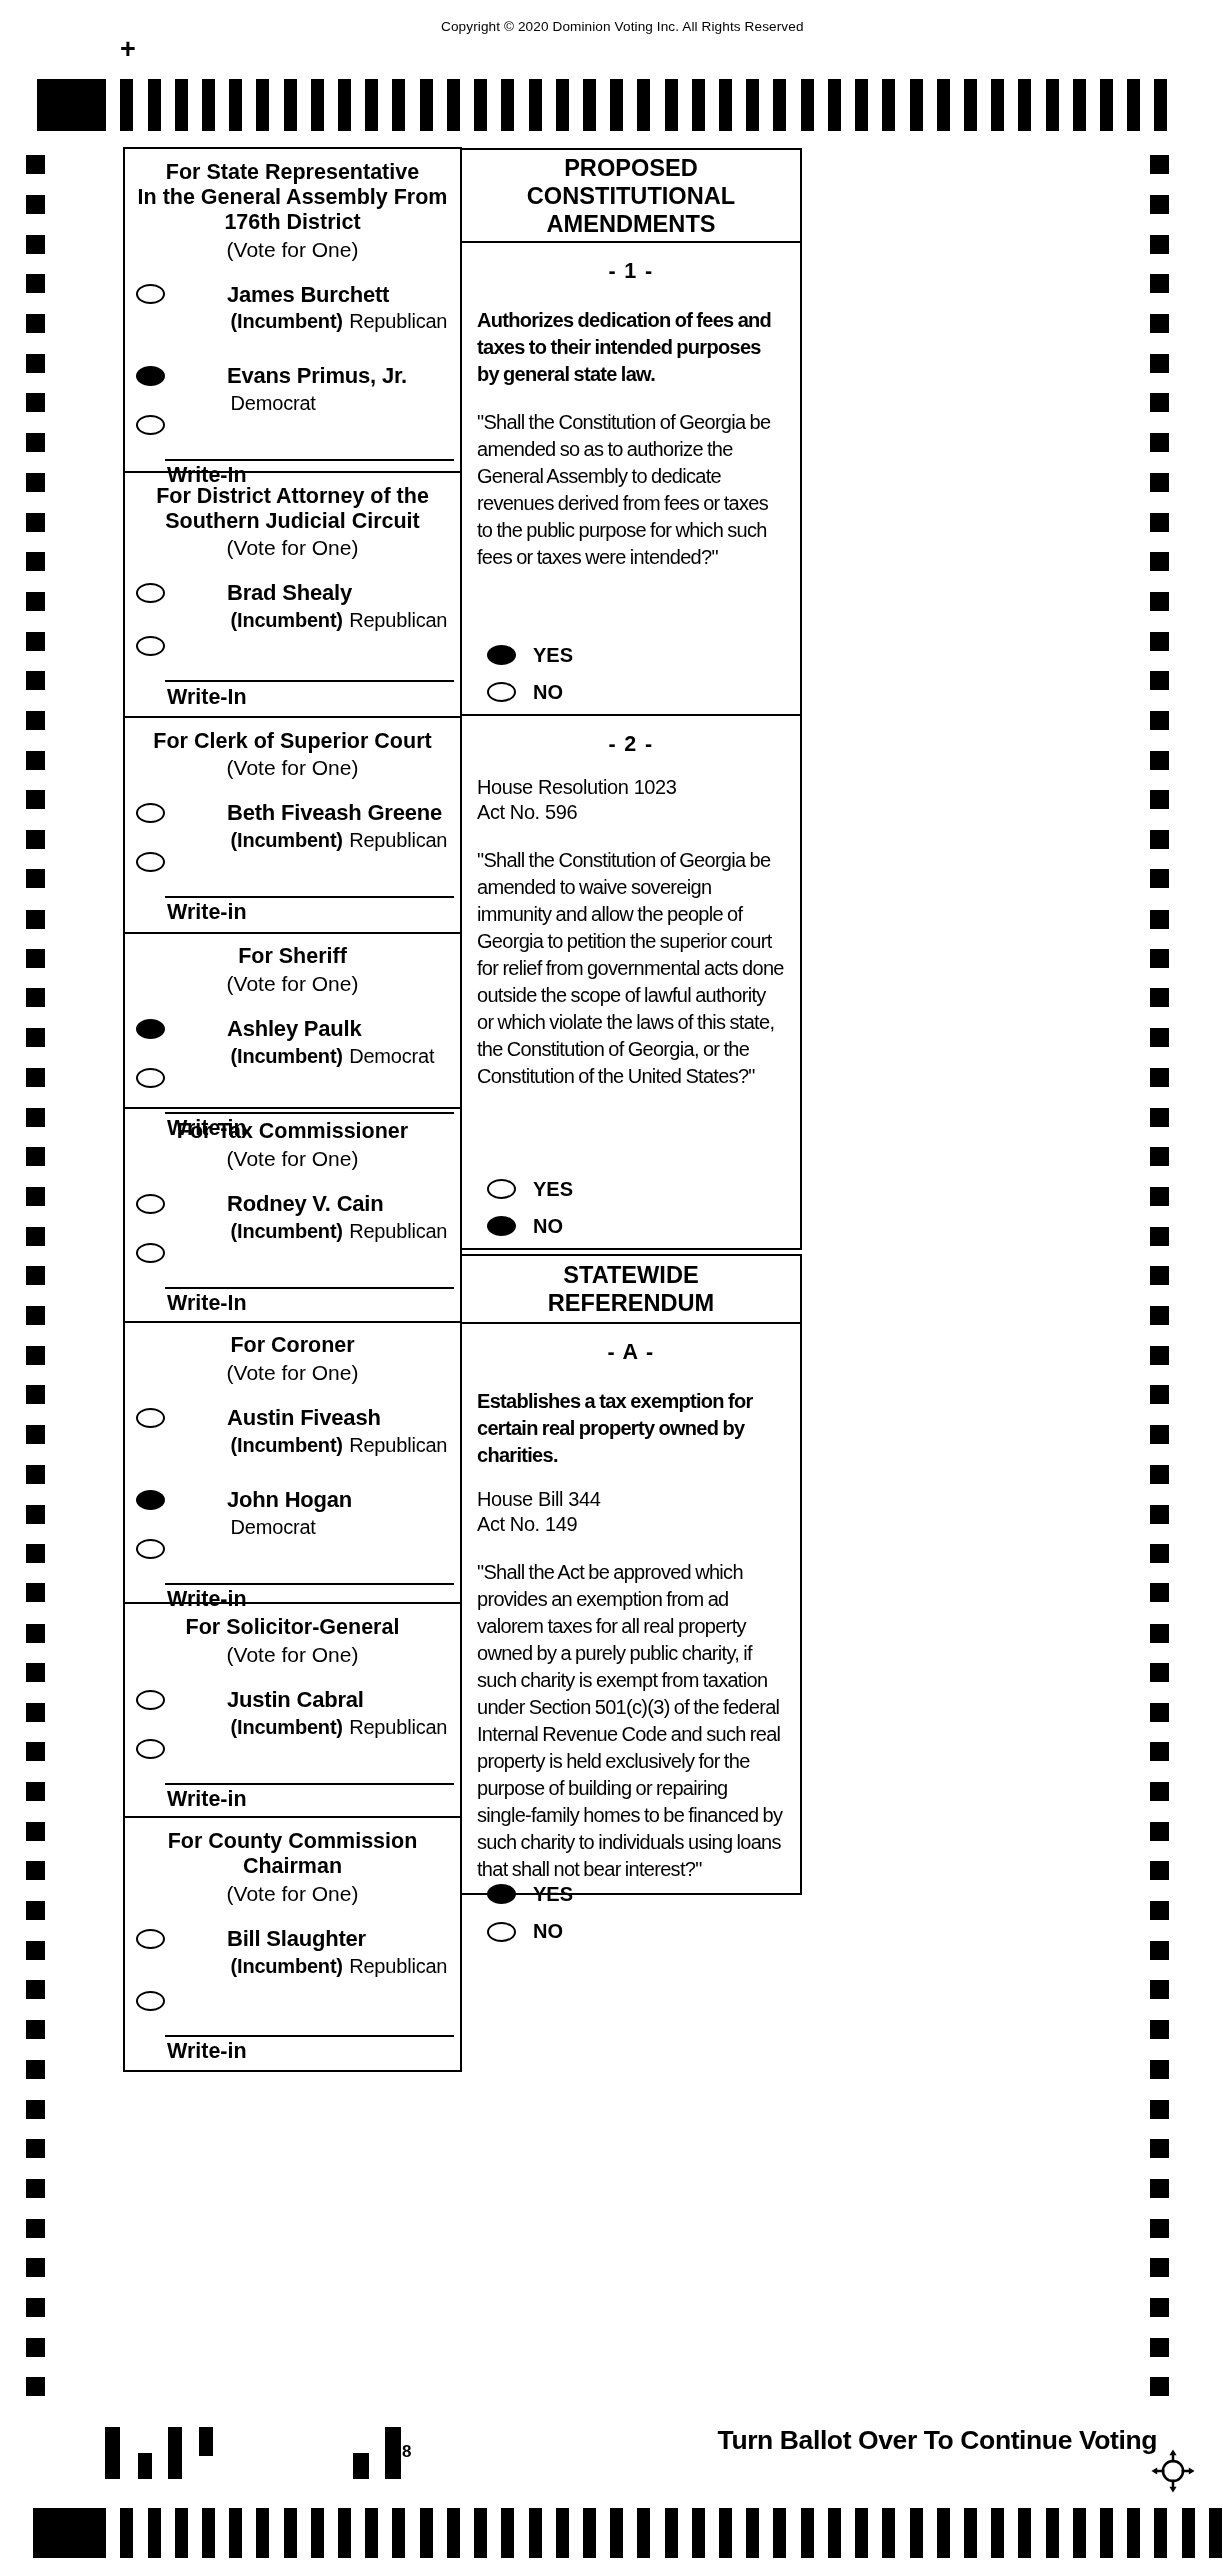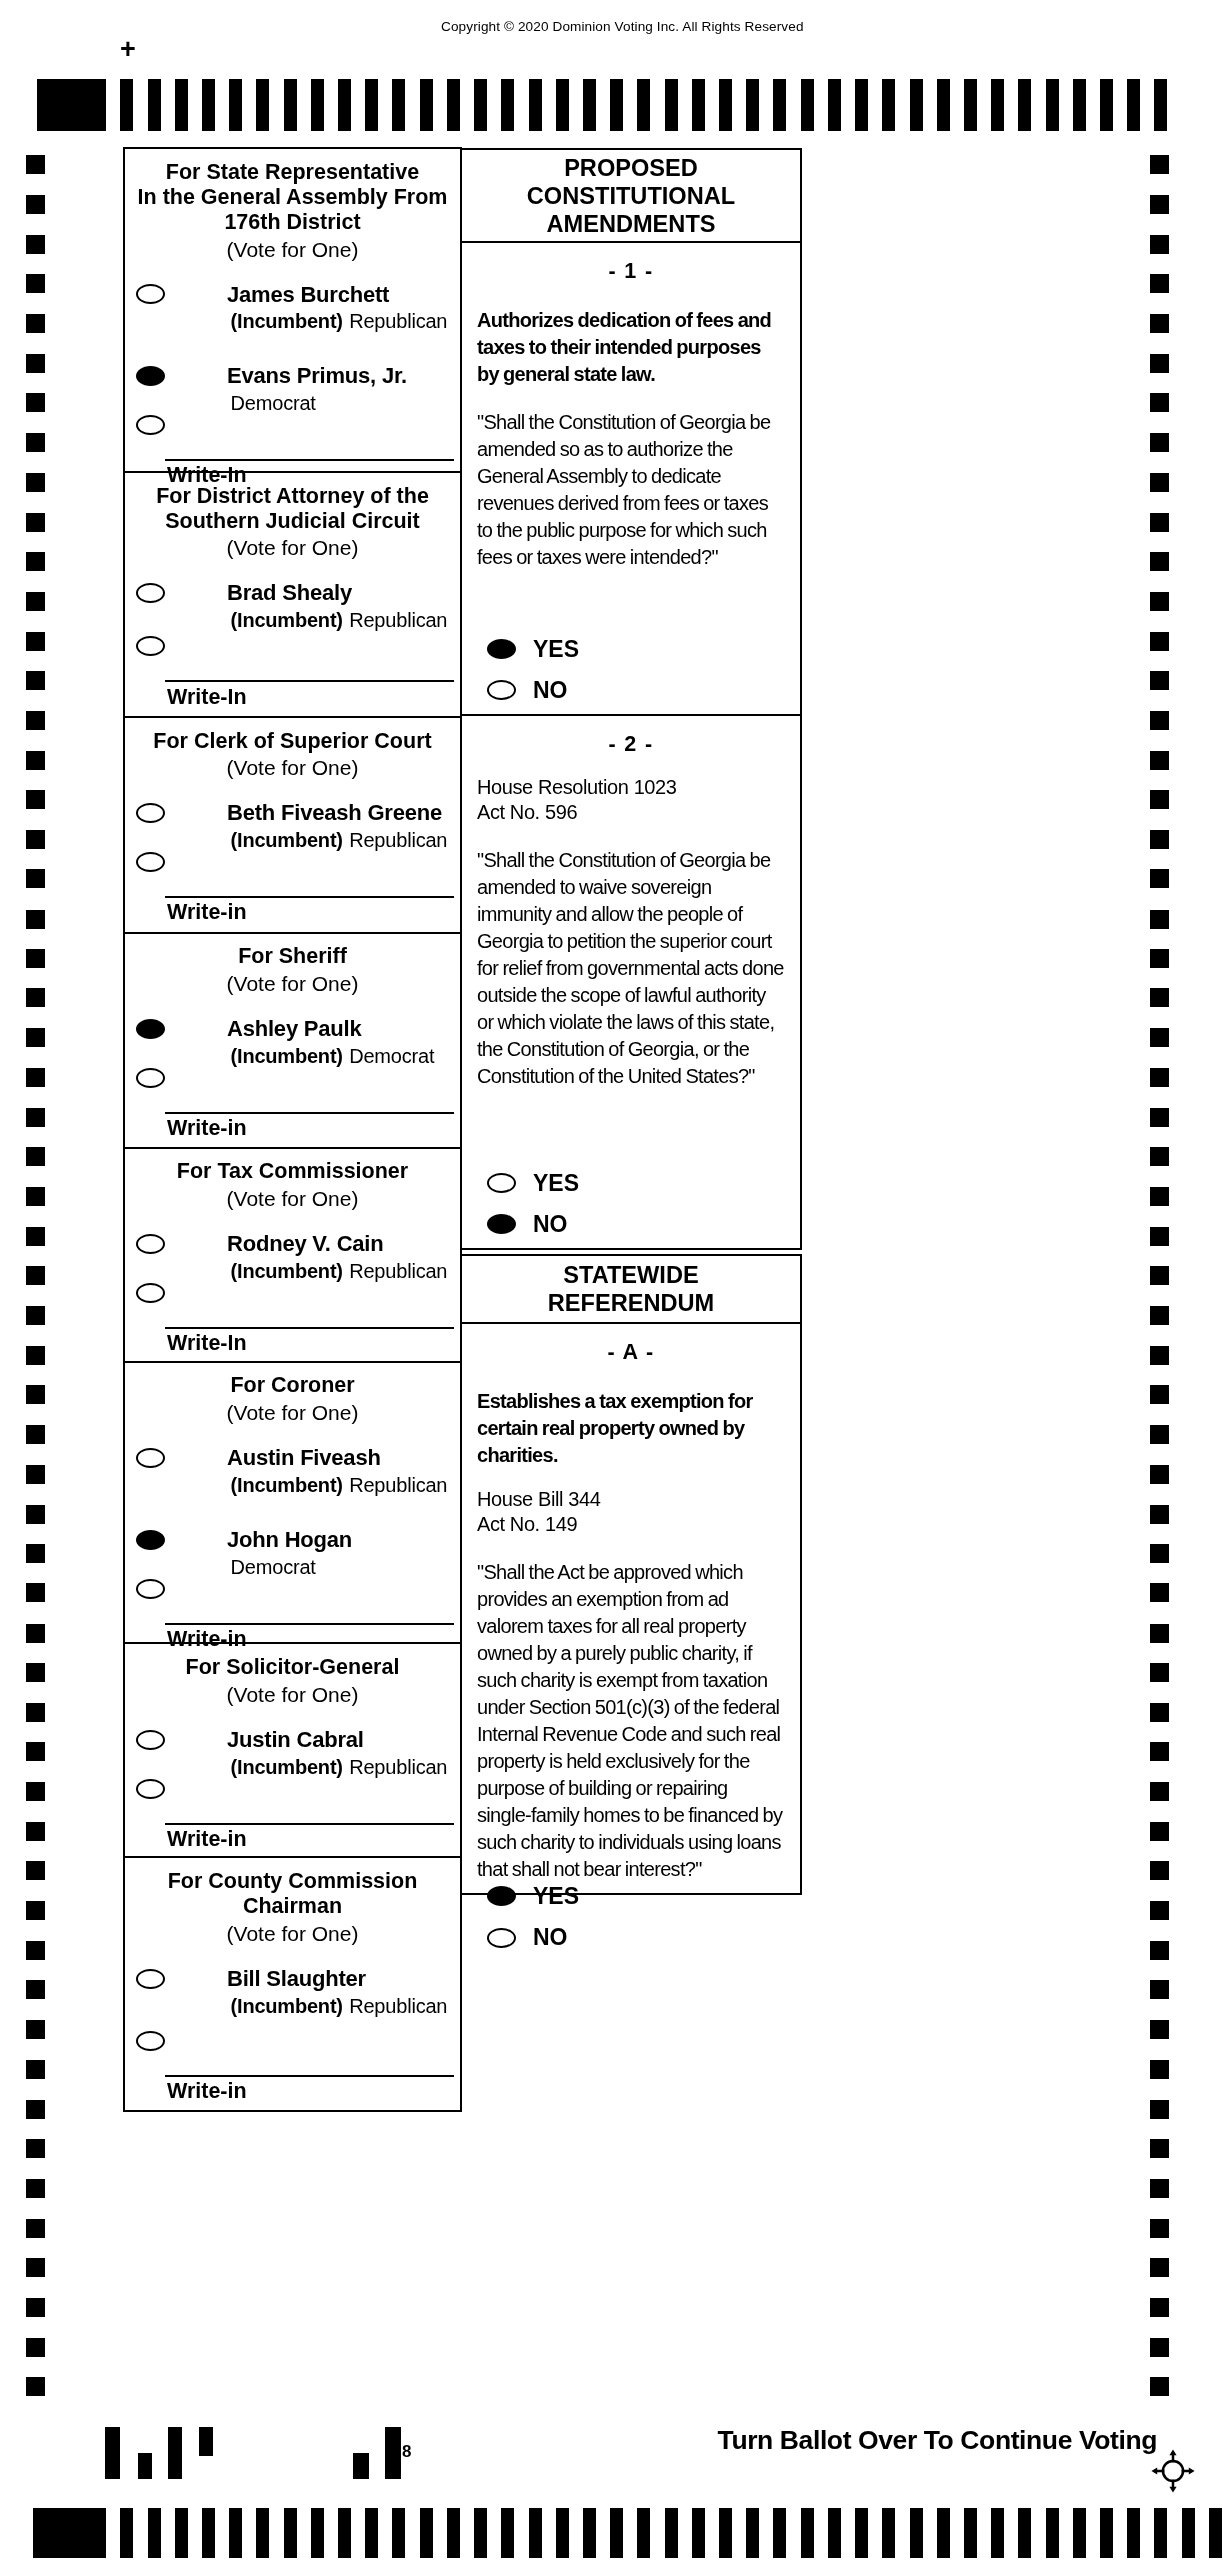--- a/index.html
+++ b/index.html
@@ -18,21 +18,21 @@
   .smark{position:absolute;width:18.6px;height:19.3px;background:#000;}
   #plus-mark{position:absolute;left:120px;top:34px;font-size:27px;font-weight:bold;}
   #copyright{position:absolute;left:441px;top:18.6px;font-size:13.6px;letter-spacing:0.1px;}
   
   #left-col{position:absolute;left:123px;top:147px;width:339px;}
   #right-col{position:absolute;left:460px;top:148px;width:342px;}
   #right-col > * + *{margin-top:-2.1px;}
   
   .race{border:2.1px solid #000;display:flex;flex-direction:column;background:#fff;}
   .race + .race{margin-top:-2.1px;}
-  .race-0{height:326px}.race-1{height:247px}.race-2{height:218px}.race-3{height:217px}
+  .race-0{height:326px}.race-1{height:247px}.race-2{height:218px}.race-3{height:177px}
   .race-4{height:216px}.race-5{height:284px}.race-6{height:216px}.race-7{height:256px}
   .race-title{margin-top:10.7px;text-align:center;font-weight:bold;font-size:21.5px;line-height:25px;white-space:pre-line;}
   .race-inst{text-align:center;font-size:21px;margin-top:2.9px;}
   .cand{display:flex;margin-top:20px;padding-left:10.7px;gap:48px;}
   .cand + .cand{margin-top:30px;}
   .oval{display:inline-block;width:29px;height:20px;border:2.1px solid #000;border-radius:50%;background:#fff;flex:none;}
   .oval[data-filled="true"]{background:#000;}
   .cand .oval{margin-top:2.9px;}
   .cand-info{margin-left:14.3px;}
   .cand-name{font-weight:bold;font-size:22px;letter-spacing:-0.2px;}
@@ -50,21 +50,21 @@
   .header-2{height:70px;margin-top:4.3px !important;}
   .measure{border:2.1px solid #000;padding:0 15px;display:flex;flex-direction:column;background:#fff;}
   .m0{height:475px}.m1{height:536px}.m2{height:573px}
   .m-number{text-align:center;font-weight:bold;font-size:21.5px;margin-top:15.8px;letter-spacing:1.4px;}
   .m-summary{font-weight:bold;font-size:20px;line-height:27px;margin-top:23px;letter-spacing:-0.7px;word-spacing:-0.7px;}
   .m-ref{font-size:20px;line-height:25px;margin-top:18.6px;white-space:pre-line;letter-spacing:-0.4px;}
   .m-question{font-size:20px;line-height:27px;margin-top:21.5px;letter-spacing:-0.7px;word-spacing:-0.7px;}
   .m-choice{display:flex;align-items:center;margin-left:10px;}
   .m-yes{margin-top:auto;}
   .m-no{margin-top:14.3px;margin-bottom:10px;}
-  .m-choice-label{font-weight:bold;font-size:23px;margin-left:17px;}
+  .m-choice-label{font-weight:bold;font-size:20px;margin-left:17px;}
   
   #turn-over{position:absolute;right:66px;top:2425px;font-size:26.5px;font-weight:bold;letter-spacing:-0.4px;}
   #crosshair{position:absolute;left:1150px;top:2448px;}
   .bbar{position:absolute;background:#000;}
   #barcode-digit{position:absolute;left:402px;top:2442px;font-size:17px;font-weight:bold;}
 </style>
 </head>
 <body>
 
 <div id="ballot">

